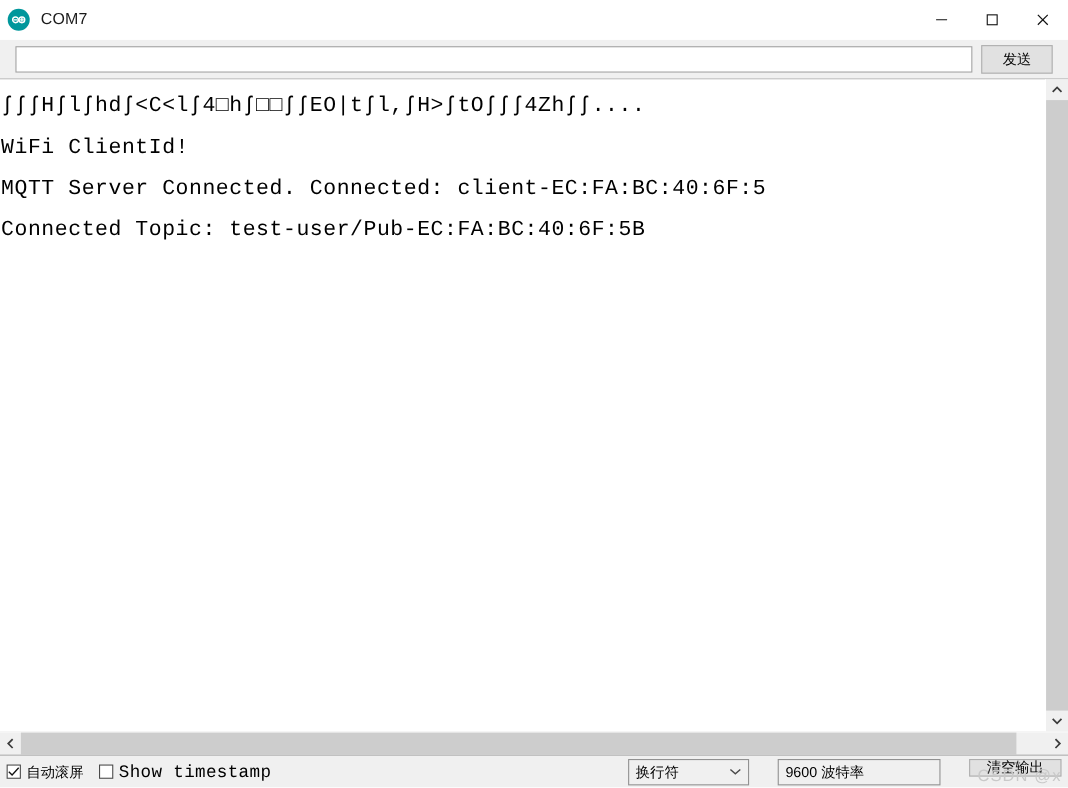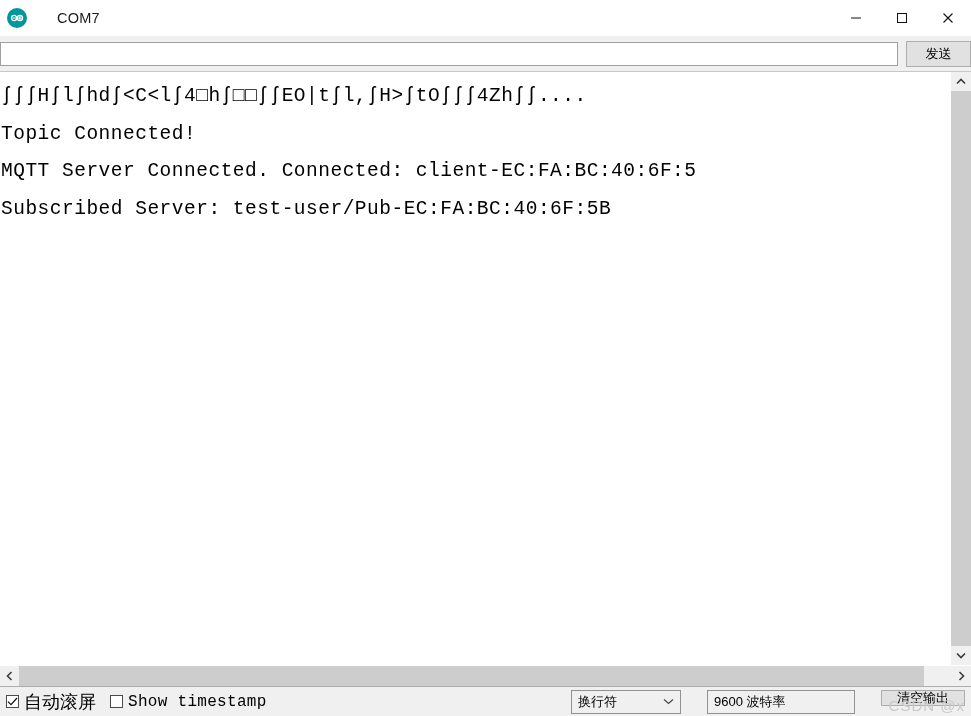--- a/index.html
+++ b/index.html
@@ -33,38 +33,37 @@
     background: #00979c;
     display: flex; align-items: center; justify-content: center;
     flex: 0 0 20px;
   }
   .app-icon svg { display: block; }
   .title-text {
     font-size: 14.5px;
     color: #1a1a1a;
     letter-spacing: .2px;
     font-family: "Liberation Sans", sans-serif;
-    margin-left: 20px;
   }
   .win-controls {
     position: absolute; right: 0; top: 0;
     height: 36px; display: flex;
   }
   .win-btn {
     width: 46px; height: 36px;
     display: flex; align-items: center; justify-content: center;
     cursor: default;
   }
   .win-btn svg { display: block; }
 
   
   .sendrow {
     height: 36px; flex: 0 0 36px;
     display: flex; align-items: center;
-    padding: 0 0;
+    padding: 0 14px;
     background: #f0f0f0;
     border-bottom: 1px solid #c8c8c8;
     justify-content: flex-end;
   }
   .send-input {
     flex: 1 1 auto;
     height: 24px;
     background: #ffffff;
     border: 1px solid #a0a0a0;
     margin-right: 8px;
@@ -182,21 +181,21 @@
   .chk-box {
     width: 13px; height: 13px;
     border: 1px solid #4a4a4a;
     background: #ffffff;
     margin-right: 5px;
     display: flex; align-items: center; justify-content: center;
     flex: 0 0 13px;
   }
   .chk-box svg { display: block; }
   .chk-label-cn {
-    font-size: 18px; color: #000;
+    font-size: 13px; color: #000;
     font-family: "Liberation Sans", sans-serif;
   }
   .chk-label-mono {
     font-size: 16px; color: #000;
     font-family: "Liberation Mono", "DejaVu Sans Mono", monospace;
     letter-spacing: .3px;
   }
   .status-right {
     margin-left: auto;
     display: flex; align-items: flex-start;
@@ -287,24 +286,24 @@
   <div class="sendrow">
     <div class="send-input">
       <input type="text" value="" placeholder="" style="">
     </div>
     <div class="send-btn">发送</div>
   </div>
 
   <div class="term-wrap">
     <div class="term">
       <div class="term-line">ʃʃʃHʃlʃhdʃ&lt;C&lt;lʃ4□hʃ□□ʃʃEO|tʃl,ʃH&gt;ʃtOʃʃʃ4Zhʃʃ....</div>
-      <div class="term-line">Topic Connected!</div>
+      <div class="term-line">WiFi ClientId!</div>
       <div class="term-line blank"></div>
       <div class="term-line">MQTT Server Connected. Connected: client-EC:FA:BC:40:6F:5</div>
-      <div class="term-line">Subscribed Server: test-user/Pub-EC:FA:BC:40:6F:5B</div>
+      <div class="term-line">Connected Topic: test-user/Pub-EC:FA:BC:40:6F:5B</div>
     </div>
 
     <div class="vsb">
       <div class="sb-arrow">
         <svg width="10" height="7" viewBox="0 0 10 7">
           <polyline points="1,5.5 5,1.5 9,5.5" fill="none" stroke="#3c3c3c" stroke-width="1.6"></polyline>
         </svg>
       </div>
       <div class="vsb-track">
         <div class="vsb-thumb"></div>

